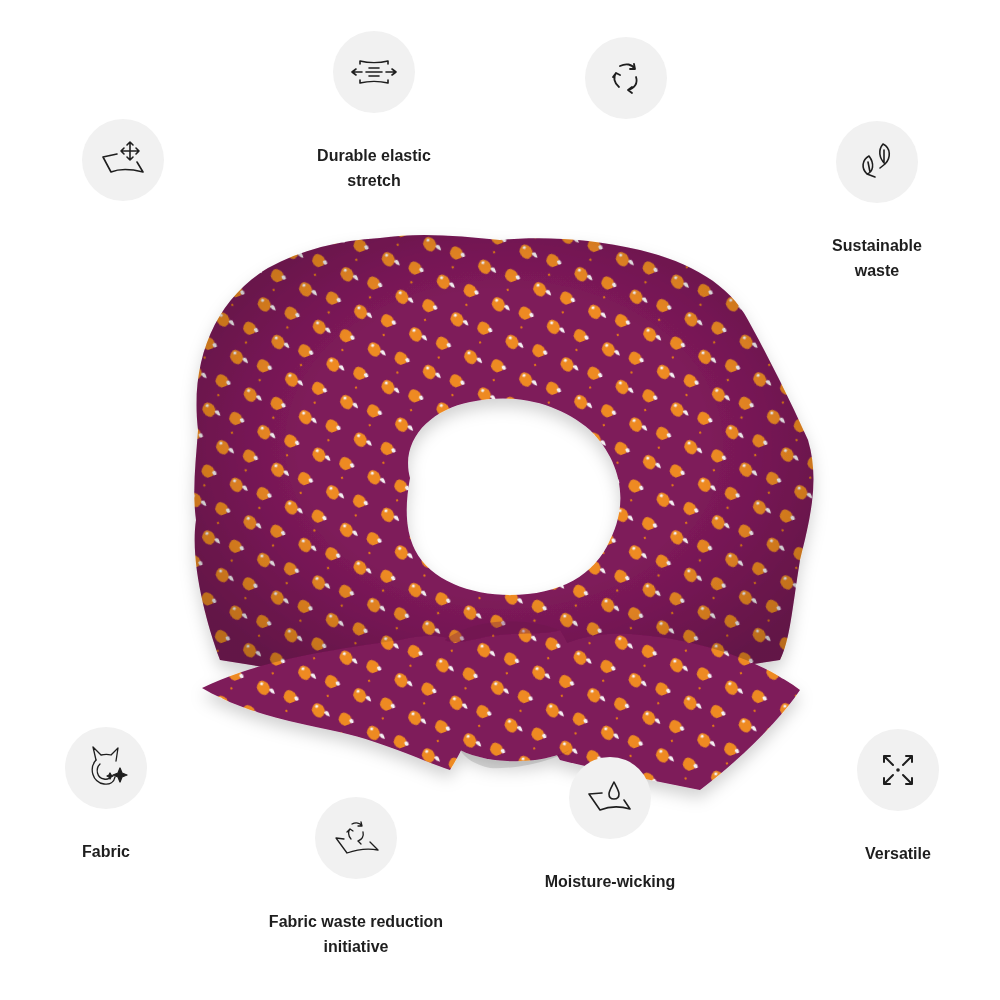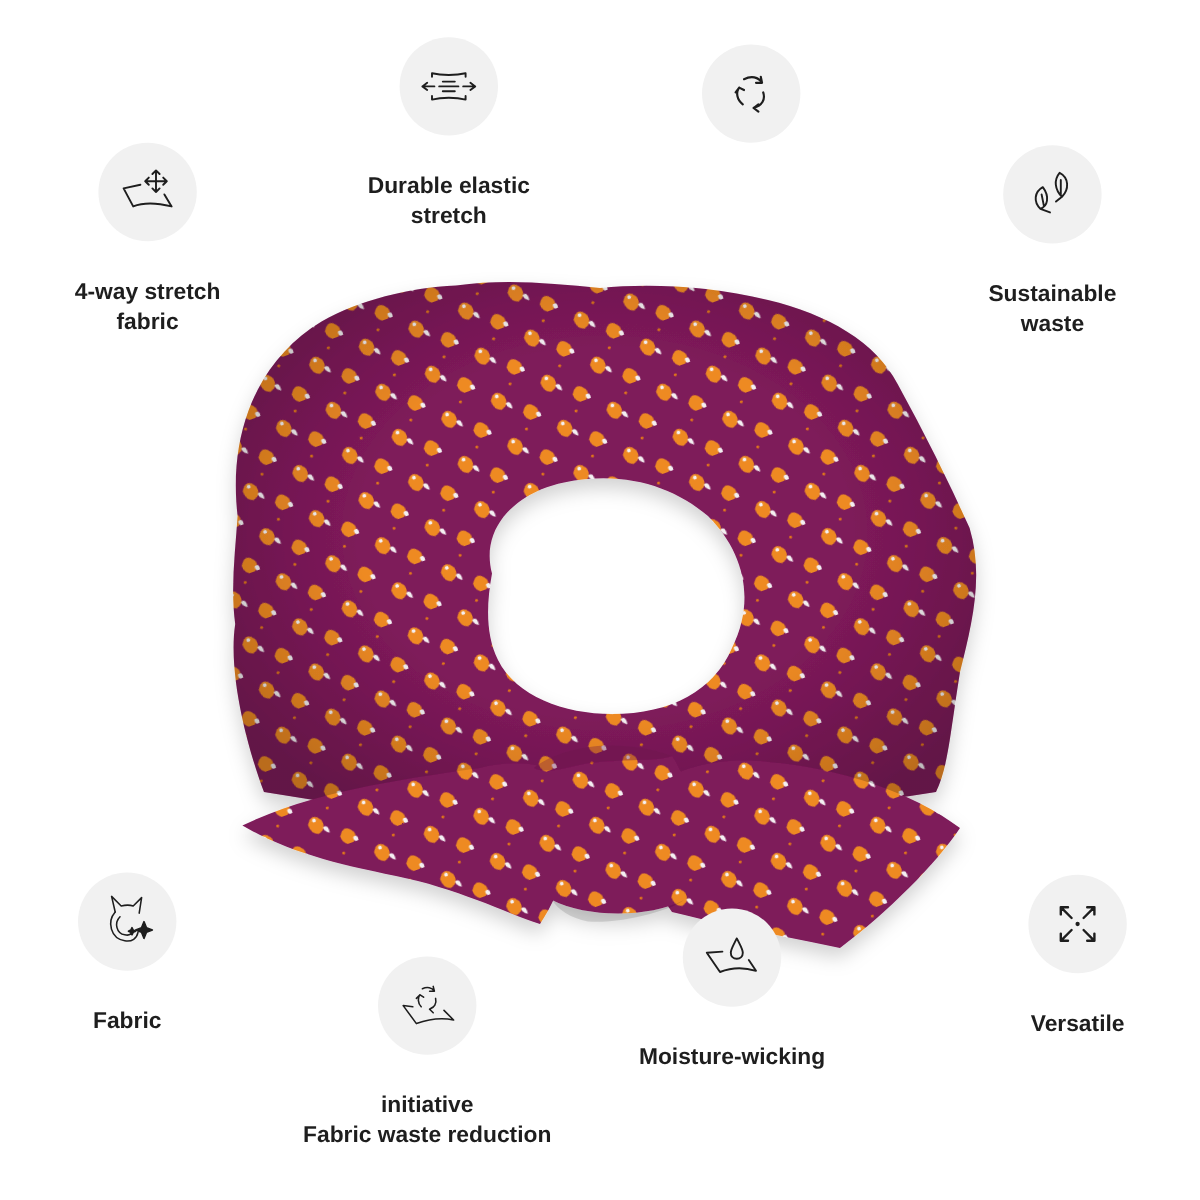--- a/index.html
+++ b/index.html
@@ -1,20 +1,20 @@
 <!DOCTYPE html>
 <html><head>
 <meta charset="utf-8">
 <style>
   html,body{margin:0;padding:0;background:#ffffff;}
   body{width:1000px;height:1000px;position:relative;overflow:hidden;font-family:"Liberation Sans",sans-serif;}
   .feature{position:absolute;display:flex;flex-direction:column;align-items:center;width:260px;transform:translateX(-50%);}
   .circle{width:82px;height:82px;border-radius:50%;background:#f1f1f1;display:flex;align-items:center;justify-content:center;}
   .circle svg{width:52px;height:52px;}
-  .label{margin-top:30px;font-weight:bold;font-size:19px;line-height:25px;color:#1e1e1e;text-align:center;}
+  .label{margin-top:30px;font-weight:bold;font-size:16px;line-height:25px;color:#1e1e1e;text-align:center;}
   .label span{display:block;}
   #product{position:absolute;left:0;top:0;width:1000px;height:1000px;}
 </style>
 </head>
 <body>
 
 <svg id="product" viewBox="0 0 1000 1000" xmlns="http://www.w3.org/2000/svg">
   <defs>
     <pattern id="foxes" patternUnits="userSpaceOnUse" width="44" height="40" patternTransform="rotate(-20)">
       <rect width="44" height="40" fill="#7e1a5a"></rect>
@@ -57,24 +57,20 @@
     <path fill="#000" opacity="0.12" d="M460 750 C490 765 540 765 570 750 C560 758 520 770 490 768 C475 765 465 758 460 750 Z"></path>
   </g>
 </svg>
 
 <div class="feature" style="left:123px;top:119px;">
   <div class="circle">
     <svg viewBox="0 0 52 52" fill="none" stroke="#1e1e1e" stroke-width="1.6" stroke-linecap="round" stroke-linejoin="round">
       <path d="M6 23 L20 20 M6 23 L14 38 C24 34 34 35 46 38 L40 28"></path>
       <path d="M33 8 V26 M33 8 l-3 3 M33 8 l3 3 M33 26 l-3 -3 M33 26 l3 -3 M24 17 H42 M24 17 l3 -3 M24 17 l3 3 M42 17 l-3 -3 M42 17 l-3 3"></path>
     </svg>
-  </div>
-  <div class="label">
-    <span>4-way stretch</span>
-    <span>fabric</span>
   </div>
 </div>
 
 <div class="feature" style="left:374px;top:31px;">
   <div class="circle">
     <svg viewBox="0 0 52 52" fill="none" stroke="#1e1e1e" stroke-width="1.6" stroke-linecap="round">
       <path d="M12 15 V18 M12 15 C20 17 32 17 40 15 M40 15 V18"></path>
       <path d="M12 37 V34 M12 37 C20 35 32 35 40 37 M40 37 V34"></path>
       <path d="M4 26 H14 M4 26 l4 -3 M4 26 l4 3 M38 26 H48 M48 26 l-4 -3 M48 26 l-4 3"></path>
       <path d="M21 22 H31 M18 26 H34 M21 30 H31"></path>
@@ -127,22 +123,22 @@
 <div class="feature" style="left:356px;top:797px;">
   <div class="circle">
     <svg viewBox="0 0 52 52" fill="none" stroke="#1e1e1e" stroke-width="1.3" stroke-linecap="round" stroke-linejoin="round">
       <path d="M6 26 L14 27 M6 26 L17 41 C28 37 38 36 48 38 L40 30"></path>
       <path d="M22 12 C26 10 30 11 32 14 M32 14 l-1 -4 M32 14 l-4 0"></path>
       <path d="M33 20 C34 24 32 28 28 29 M28 29 l3 -2 M28 29 l3 3"></path>
       <path d="M21 27 C18 24 18 19 20 17 M20 17 l-3 3 M20 17 l3 2"></path>
     </svg>
   </div>
   <div class="label">
+    <span>Fabric waste reduction</span>
     <span>initiative</span>
-    <span>Fabric waste reduction</span>
   </div>
 </div>
 
 <div class="feature" style="left:610px;top:757px;">
   <div class="circle">
     <svg viewBox="0 0 52 52" fill="none" stroke="#1e1e1e" stroke-width="1.6" stroke-linecap="round" stroke-linejoin="round">
       <path d="M5 22 L18 21 M5 22 L16 38 C26 34 36 34 46 37 L40 28"></path>
       <path d="M30 10 C27 16 25 19 25 22 C25 25 27 27 30 27 C33 27 35 25 35 22 C35 19 33 16 30 10 Z"></path>
     </svg>
   </div>

